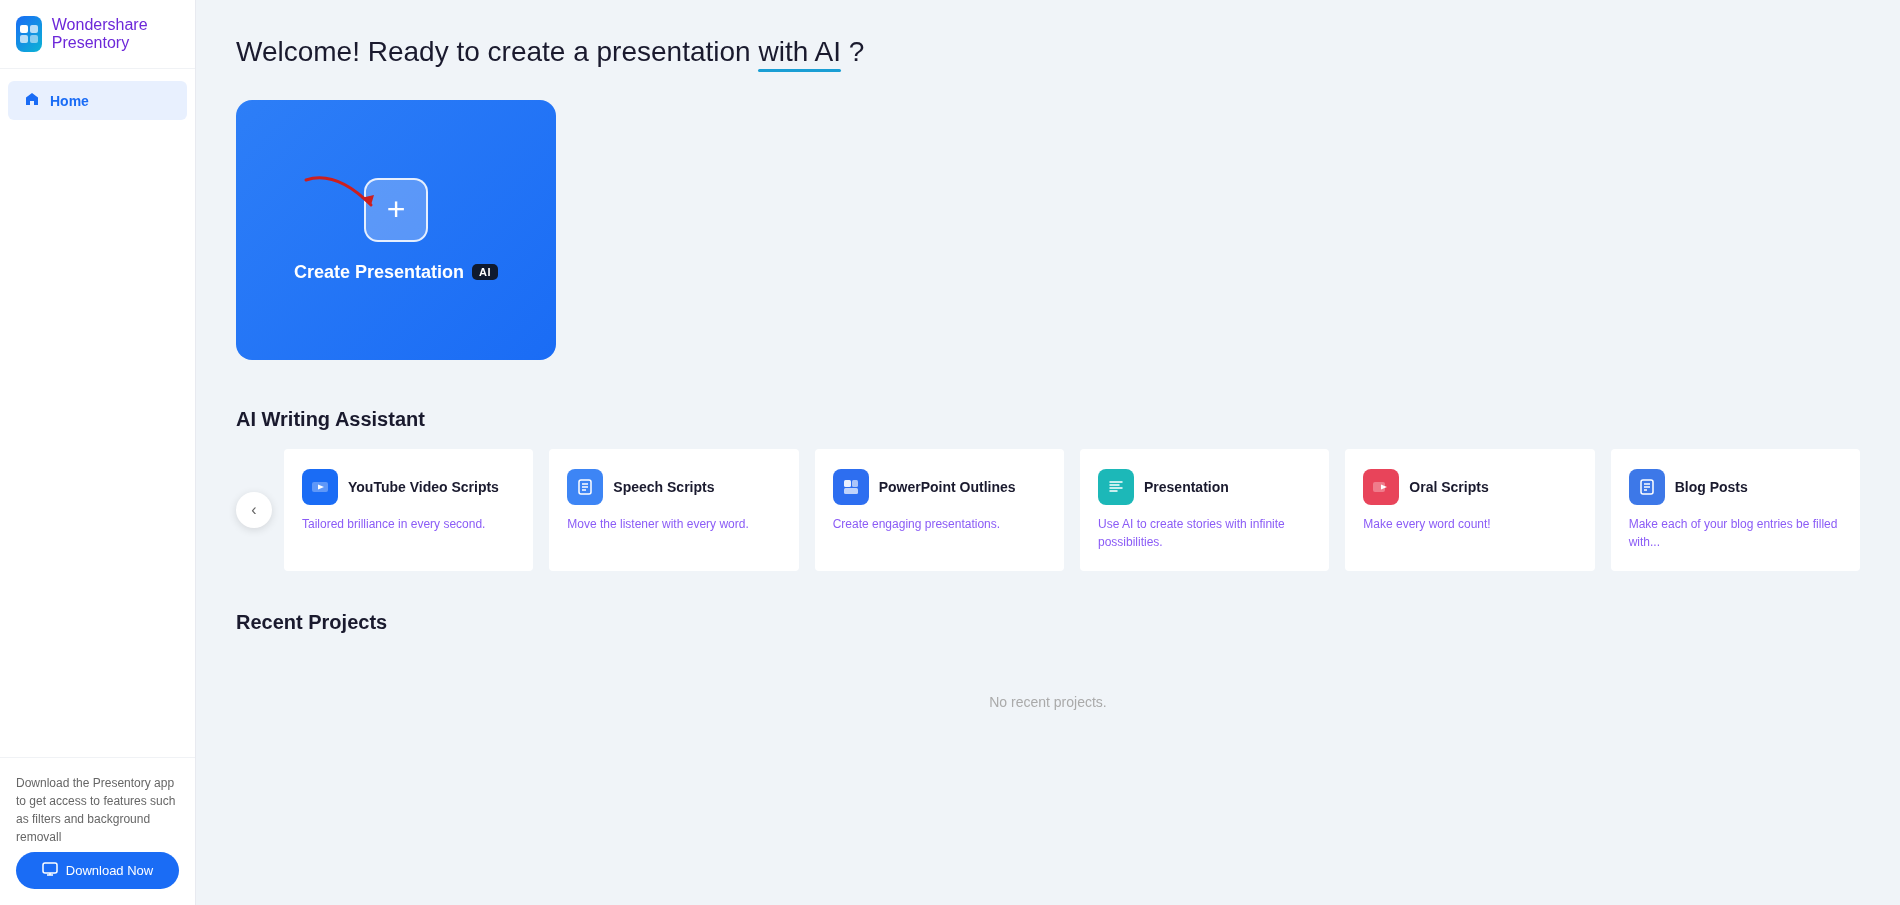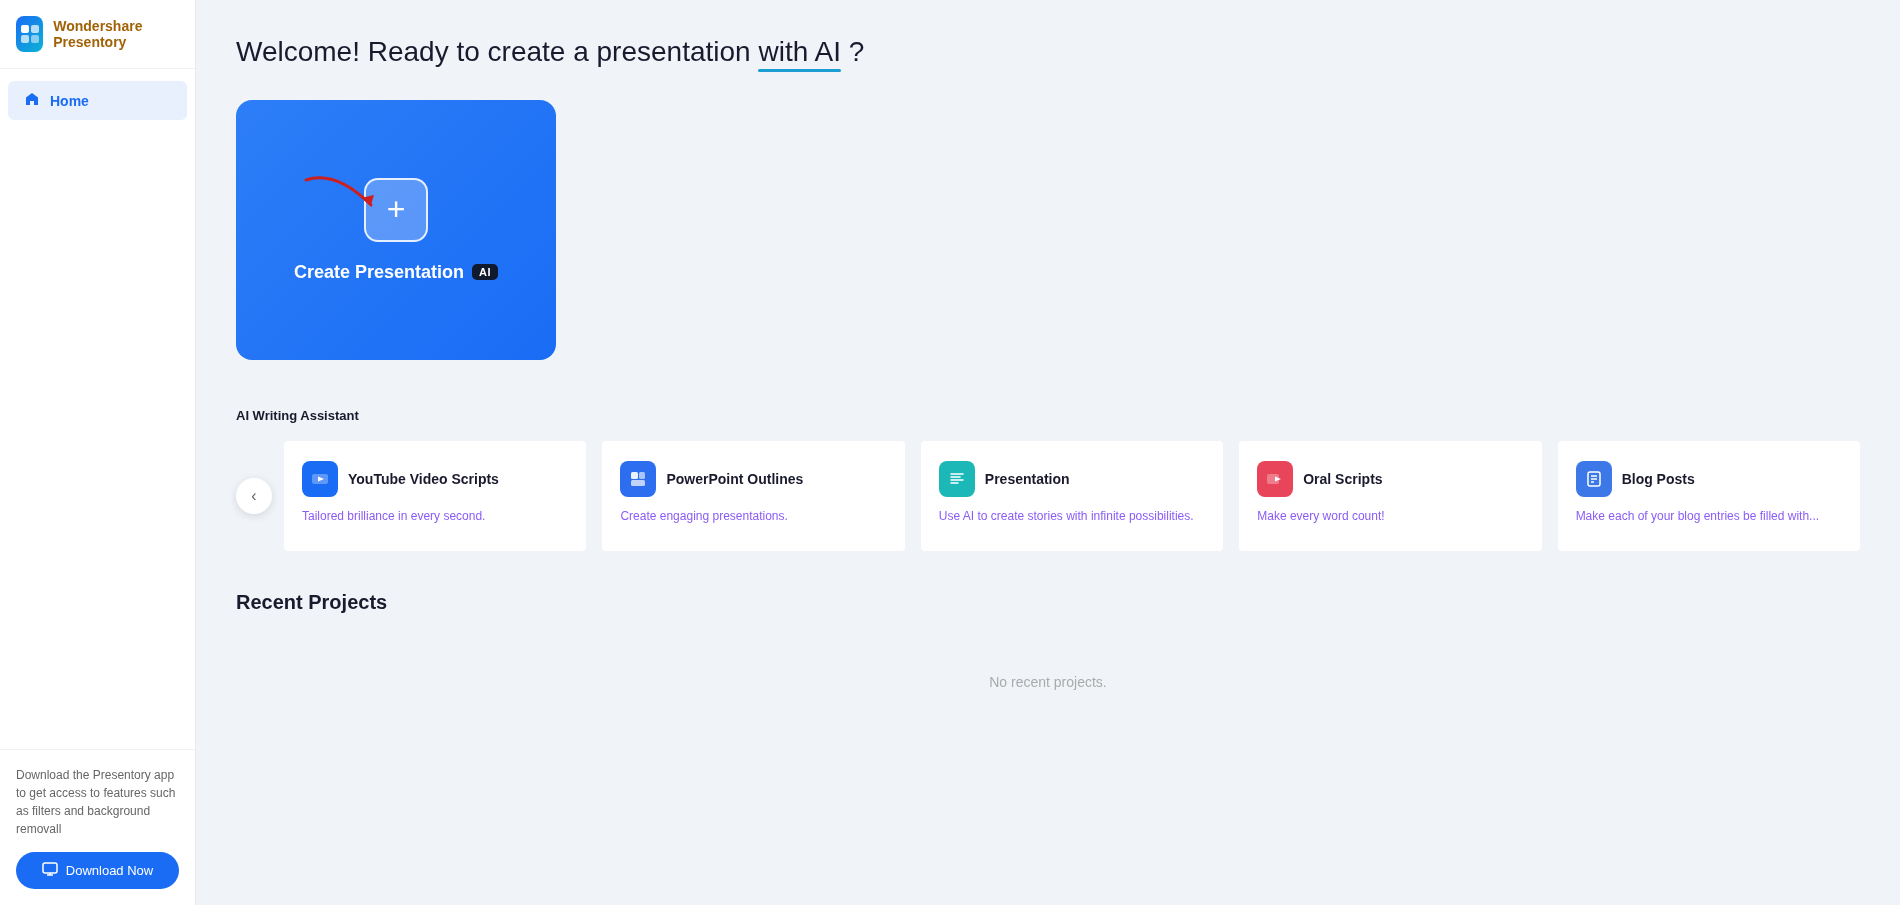--- a/index.html
+++ b/index.html
@@ -28,23 +28,23 @@
       background: linear-gradient(135deg, #1a6cf5, #0bb4d4);
       border-radius: 8px;
       display: flex;
       align-items: center;
       justify-content: center;
       color: white;
       font-weight: bold;
       font-size: 18px;
     }
     .app-name {
-      font-size: 14px;
-      font-weight: 700;
-      color: #a16207;
+      font-size: 16px;
+      font-weight: 400;
+      color: #6d28d9;
     }
     .sidebar-nav {
       flex: 1;
       padding: 12px 0;
     }
     .sidebar-item {
       display: flex;
       align-items: center;
       gap: 10px;
       padding: 10px 16px;
@@ -61,21 +61,21 @@
       text-align: right;
     }
     .sidebar-bottom {
       padding: 16px;
       border-top: 1px solid #f0f2f5;
     }
     .download-text {
       font-size: 12px;
       color: #666;
       line-height: 1.5;
-      margin-bottom: 14px;
+      margin-bottom: 6px;
     }
     .download-btn {
       background: #1a6cf5;
       color: white;
       border: none;
       border-radius: 20px;
       padding: 9px 16px;
       font-size: 13px;
       font-weight: 500;
       cursor: pointer;
@@ -168,21 +168,21 @@
     }
     
     .arrow-svg {
       position: absolute;
       top: 60px;
       left: 60px;
     }
 
     
     .section-title {
-      font-size: 13px;
+      font-size: 20px;
       font-weight: 700;
       color: #1a1a2e;
       margin-bottom: 18px;
     }
 
     .writing-cards-wrapper {
       display: flex;
       align-items: center;
       gap: 0;
       margin-bottom: 40px;
@@ -344,20 +344,34 @@
               <svg width="18" height="18" viewBox="0 0 18 18" fill="none">
                 <rect x="1" y="4" width="16" height="10" rx="2" fill="white" opacity="0.3"></rect>
                 <polygon points="7,6.5 7,11.5 13,9" fill="white"></polygon>
               </svg>
             </div>
             <span class="card-title">YouTube Video Scripts</span>
           </div>
           <p class="card-desc">Tailored brilliance in every second.</p>
         </div>
 
+        <div class="writing-card">
+          <div class="writing-card-header">
+            <div class="card-icon blue-doc">
+              <svg width="18" height="18" viewBox="0 0 18 18" fill="none">
+                <rect x="3" y="2" width="12" height="14" rx="2" stroke="white" stroke-width="1.5" fill="none"></rect>
+                <line x1="6" y1="6" x2="12" y2="6" stroke="white" stroke-width="1.5"></line>
+                <line x1="6" y1="9" x2="12" y2="9" stroke="white" stroke-width="1.5"></line>
+                <line x1="6" y1="12" x2="10" y2="12" stroke="white" stroke-width="1.5"></line>
+              </svg>
+            </div>
+            <span class="card-title">Speech Scripts</span>
+          </div>
+          <p class="card-desc">Move the listener with every word.</p>
+        </div>
 
         <div class="writing-card">
           <div class="writing-card-header">
             <div class="card-icon blue-ppt">
               <svg width="18" height="18" viewBox="0 0 18 18" fill="none">
                 <rect x="2" y="2" width="7" height="7" rx="1.5" fill="white" opacity="0.9"></rect>
                 <rect x="10" y="2" width="6" height="7" rx="1.5" fill="white" opacity="0.6"></rect>
                 <rect x="2" y="10" width="14" height="6" rx="1.5" fill="white" opacity="0.7"></rect>
               </svg>
             </div>

